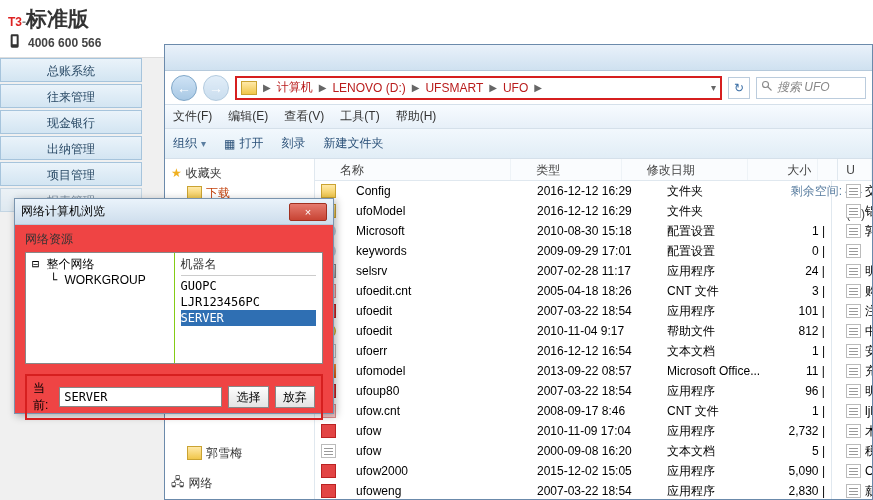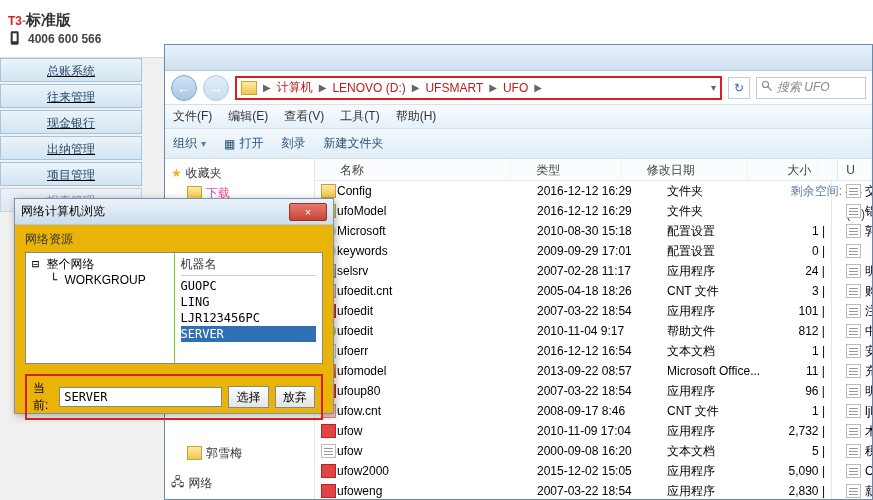--- a/index.html
+++ b/index.html
@@ -4,25 +4,25 @@
 <style>
 * { margin: 0; padding: 0; box-sizing: border-box; font-family: "Microsoft YaHei", "SimSun", Arial, sans-serif; font-size: 12px; }
 body { width: 873px; height: 500px; background: #f0f0f0; position: relative; overflow: hidden; }
 
 
 .app-header { height: 58px; background: #fff; display: flex; align-items: center; padding: 4px 8px; border-bottom: 1px solid #ddd; }
 .app-logo { display: flex; flex-direction: column; }
 .app-logo-row1 { font-size: 18px; font-weight: bold; }
 .app-logo-row1 .t3 { color: #d22; }
 .app-logo-row1 .dash { color: #888; }
-.app-logo-row1 .sub { color: #333; font-size: 15px; }
+.app-logo-row1 .sub { color: #333; font-size: 21px; }
 .app-logo-row2 { display: flex; align-items: center; gap: 4px; font-size: 13px; color: #444; font-weight: bold; }
 .phone-icon svg { width: 16px; height: 16px; }
 
-.sidebar { position: absolute; left: 0; top: 58px; width: 142px; text-decoration: underline; }
+.sidebar { position: absolute; left: 0; top: 58px; width: 142px; }
 .sidebar-item { height: 24px; line-height: 24px; text-align: center; background: linear-gradient(#eaf3fa, #d3e5f2); border: 1px solid #a6c4dc; margin-bottom: 2px; color: #2a4a66; cursor: pointer; }
 
 
 .explorer { position: absolute; left: 164px; top: 44px; right: 0; bottom: 0; background: #fff; border: 1px solid #6b8aab; }
 .exp-titlebar { height: 26px; background: linear-gradient(#e9f1fa, #cfe1f0); border-bottom: 1px solid #b5c9db; }
 .exp-nav { height: 34px; display: flex; align-items: center; padding: 0 6px; gap: 6px; border-bottom: 1px solid #d5e0ea; }
 .nav-btn { width: 26px; height: 26px; border-radius: 50%; background: linear-gradient(#cfe3f5, #a8c8e4); border: 1px solid #7ea6c8; display: flex; align-items: center; justify-content: center; color: #fff; font-size: 14px; }
 .breadcrumb-box { flex: 1; height: 24px; display: flex; align-items: center; border: 2px solid #d61f1f; padding: 0 4px; gap: 4px; }
 .folder-mini { width: 16px; height: 14px; background: linear-gradient(#ffe9a8, #f0c64a); border: 1px solid #caa332; }
 .crumb-sep { color: #888; padding: 0 2px; }
@@ -46,37 +46,37 @@
 .list-header { height: 22px; display: flex; border-bottom: 1px solid #e0e8ef; background: #fafcfe; }
 .list-header .col { padding: 0 6px; line-height: 22px; color: #444; border-right: 1px solid #eef3f7; margin-left: 19px; }
 .col-name { width: 216px; }
 .col-date { width: 130px; }
 .col-type { width: 110px; }
 .col-size { width: 60px; text-align: right; }
 .col-drive { flex: 1; padding-left: 8px !important; }
 .list-rows { }
 .row { height: 20px; display: flex; align-items: center; }
 .row .col { padding: 0 6px; overflow: hidden; white-space: nowrap; }
-.row .col-name { display: flex; align-items: center; gap: 1px; }
+.row .col-name { display: flex; align-items: center; gap: 20px; }
 .ficon { width: 15px; height: 14px; flex: 0 0 15px; }
 .ic-folder { background: linear-gradient(#ffe9a8, #f0c64a); border: 1px solid #caa332; }
 .ic-gear { background: radial-gradient(#dfe8ee, #a9bdcd); border-radius: 50%; }
 .ic-app { background: linear-gradient(#d8d8d8, #a8a8a8); border: 1px solid #888; }
 .ic-cnt { background: #f7c7c7; border: 1px solid #d88; }
 .ic-red { background: #e24444; border: 1px solid #b22; }
 .ic-txt { background: #fff; border: 1px solid #bbb; position: relative; }
 .ic-txt::after { content: ""; position: absolute; left: 2px; right: 2px; top: 3px; border-top: 1px solid #999; box-shadow: 0 3px 0 #999, 0 6px 0 #999; }
 .ic-office { background: linear-gradient(#f78c3a, #d85a10); }
 .ic-help { background: #e6d25a; border-radius: 50%; border: 1px solid #c0a830; }
 .drive-panel { border-left: 1px solid #e0e8ef; padding-left: 6px; }
 .drive-sub { color: #5a7ea0; padding: 2px 6px; }
 .drive-item { display: flex; align-items: center; gap: 4px; height: 20px; padding-left: 6px; }
 
 
-.dialog { position: absolute; left: 14px; top: 198px; width: 320px; height: 216px; background: #eab308; border: 1px solid #7a94ae; box-shadow: 2px 2px 8px rgba(0,0,0,.3); }
+.dialog { position: absolute; left: 14px; top: 198px; width: 320px; height: 216px; background: #ef4444; border: 1px solid #7a94ae; box-shadow: 2px 2px 8px rgba(0,0,0,.3); }
 .dlg-title { height: 26px; background: linear-gradient(#eaf3fb, #cdddec); display: flex; align-items: center; justify-content: space-between; padding: 0 6px; border-bottom: 1px solid #b5c9db; }
 .dlg-close { width: 38px; height: 18px; background: linear-gradient(#e57a6e, #c84434); border: 1px solid #a03020; border-radius: 2px; color: #fff; text-align: center; line-height: 16px; font-size: 11px; }
 .dlg-body { padding: 6px 10px; }
 .dlg-group-label { text-align: left; color: #333; margin-bottom: 4px; }
 .dlg-cols { display: flex; gap: 0; border: 1px solid #888; height: 112px; background: #fff; }
 .dlg-col { flex: 1; padding: 3px 6px; }
 .dlg-col + .dlg-col { border-left: 1px solid #84cc16; }
 .dlg-col .hdr { font-weight: normal; color: #333; border-bottom: 1px solid #ccc; padding-bottom: 2px; margin-bottom: 2px; }
 .dlg-tree-row { line-height: 16px; font-family: "SimSun", monospace; }
 .dlg-tree-row.indent { padding-left: 18px; }
@@ -158,21 +158,21 @@
   </div>
 
   <div class="exp-body">
     <div class="exp-tree">
       <div class="tree-row">
           <span class="star-ic">★</span>
           <span>收藏夹</span>
         </div>
       <div class="tree-row indent">
           <span class="ficon ic-folder"></span>
-          <span style="color:#ec4899">下载</span>
+          <span style="color:#c2410c">下载</span>
         </div>
       <div style="height:240px"></div>
       <div class="tree-row indent">
           <span class="ficon ic-folder"></span>
           <span>郭雪梅</span>
         </div>
       <div style="height:10px"></div>
       <div class="tree-row">
           <span>🖧</span>
           <span>网络</span>
@@ -443,21 +443,20 @@
     <div class="dlg-group-label">网络资源</div>
     <div class="dlg-cols">
       <div class="dlg-col">
         <div class="dlg-tree-row">⊟ <span>整个网络</span></div>
         <div class="dlg-tree-row indent">└ <span>WORKGROUP</span></div>
       </div>
       <div class="dlg-col">
         <div class="hdr">机器名</div>
         <div id="machines">
             <div class="mach-row">GUOPC</div>
-            <div class="mach-row">LING</div>
             <div class="mach-row">LJR123456PC</div>
             <div class="mach-row sel">SERVER</div>
           </div>
       </div>
     </div>
     <div class="dlg-bottom">
       <label>当前:</label>
       <input class="dlg-input" value="SERVER" style="">
       <div class="dlg-btn">选择</div>
       <div class="dlg-btn">放弃</div>

